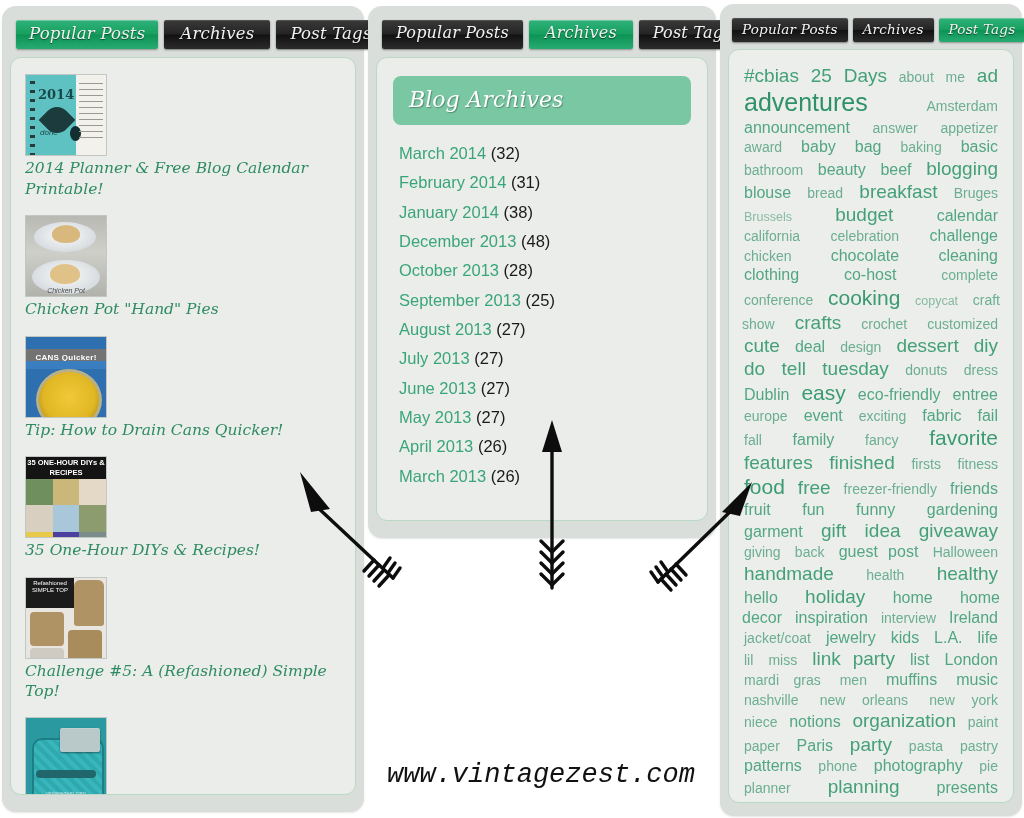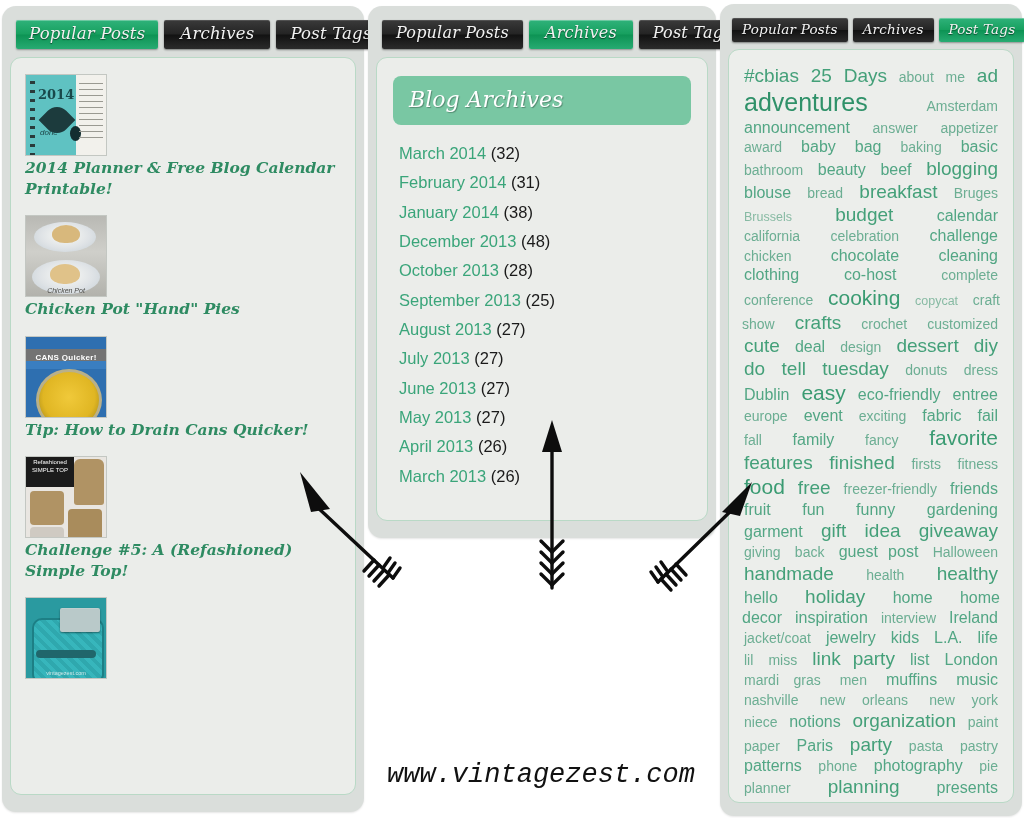--- a/index.html
+++ b/index.html
@@ -79,21 +79,20 @@
     background:#cfd3ce;border:1px solid #c3c7c2;overflow:hidden;position:relative;
   }
   .post-title{
     font-family:"DejaVu Serif", serif;
     font-style:italic;
     font-size:15.5px;
     line-height:1.32;
     color:#2e8b62;
     padding-top:2px;
     cursor:pointer;
-    font-weight:bold;
   }
 
   
   .t-planner{background:linear-gradient(90deg,#5fc2c2 0%,#5fc2c2 62%,#f2f1ec 62%,#f2f1ec 100%);}
   .t-planner .ring{position:absolute;left:4px;top:6px;width:5px;height:88px;
      background:repeating-linear-gradient(180deg,#2a3b3b 0 3px,transparent 3px 9px);}
   .t-planner .yr{position:absolute;left:12px;top:12px;color:#18484a;font-size:13px;font-weight:bold;font-family:"DejaVu Serif",serif;}
   .t-planner .orn{position:absolute;left:18px;top:32px;width:26px;height:26px;background:#1c3b3d;
      border-radius:50% 0 50% 0;transform:rotate(45deg);}
   .t-planner .sc{position:absolute;left:14px;bottom:18px;color:#1d4446;font-size:8px;font-style:italic;}
@@ -249,20 +248,38 @@
           <div class="bar">
               <b>CANS Quicker!</b>
               <i>Vintage Zest</i>
             </div>
           <div class="clothtop"></div>
             <div class="bowl"></div>
         </div>
         <div class="post-title">Tip: How to Drain Cans Quicker!</div>
       </div>
 
+      <div class="post">
+        <div class="thumb t-diy">
+          <div class="hdr">35 ONE-HOUR DIYs &amp; RECIPES</div>
+          <div class="g">
+            <i style="background:#6f8f5e"></i>
+              <i style="background:#c9b87a"></i>
+              <i style="background:#e3d9c6"></i>
+            <i style="background:#d8cfc0"></i>
+              <i style="background:#a8c7d8"></i>
+              <i style="background:#8c9c6e"></i>
+            <i style="background:#e8c94a"></i>
+              <i style="background:#4b3fa0"></i>
+              <i style="background:#7b8c8c"></i>
+          </div>
+        </div>
+
+        <div class="post-title">35 One-Hour DIYs &amp; Recipes!</div>
+      </div>
 
       <div class="post">
         <div class="thumb t-top">
           <div class="hdr">Refashioned SIMPLE TOP</div>
           <div class="vest"></div>
             <div class="j1"></div>
             <div class="j2"></div>
             <div class="j3"></div>
         </div>
         <div class="post-title">Challenge #5: A (Refashioned) Simple Top!</div>

